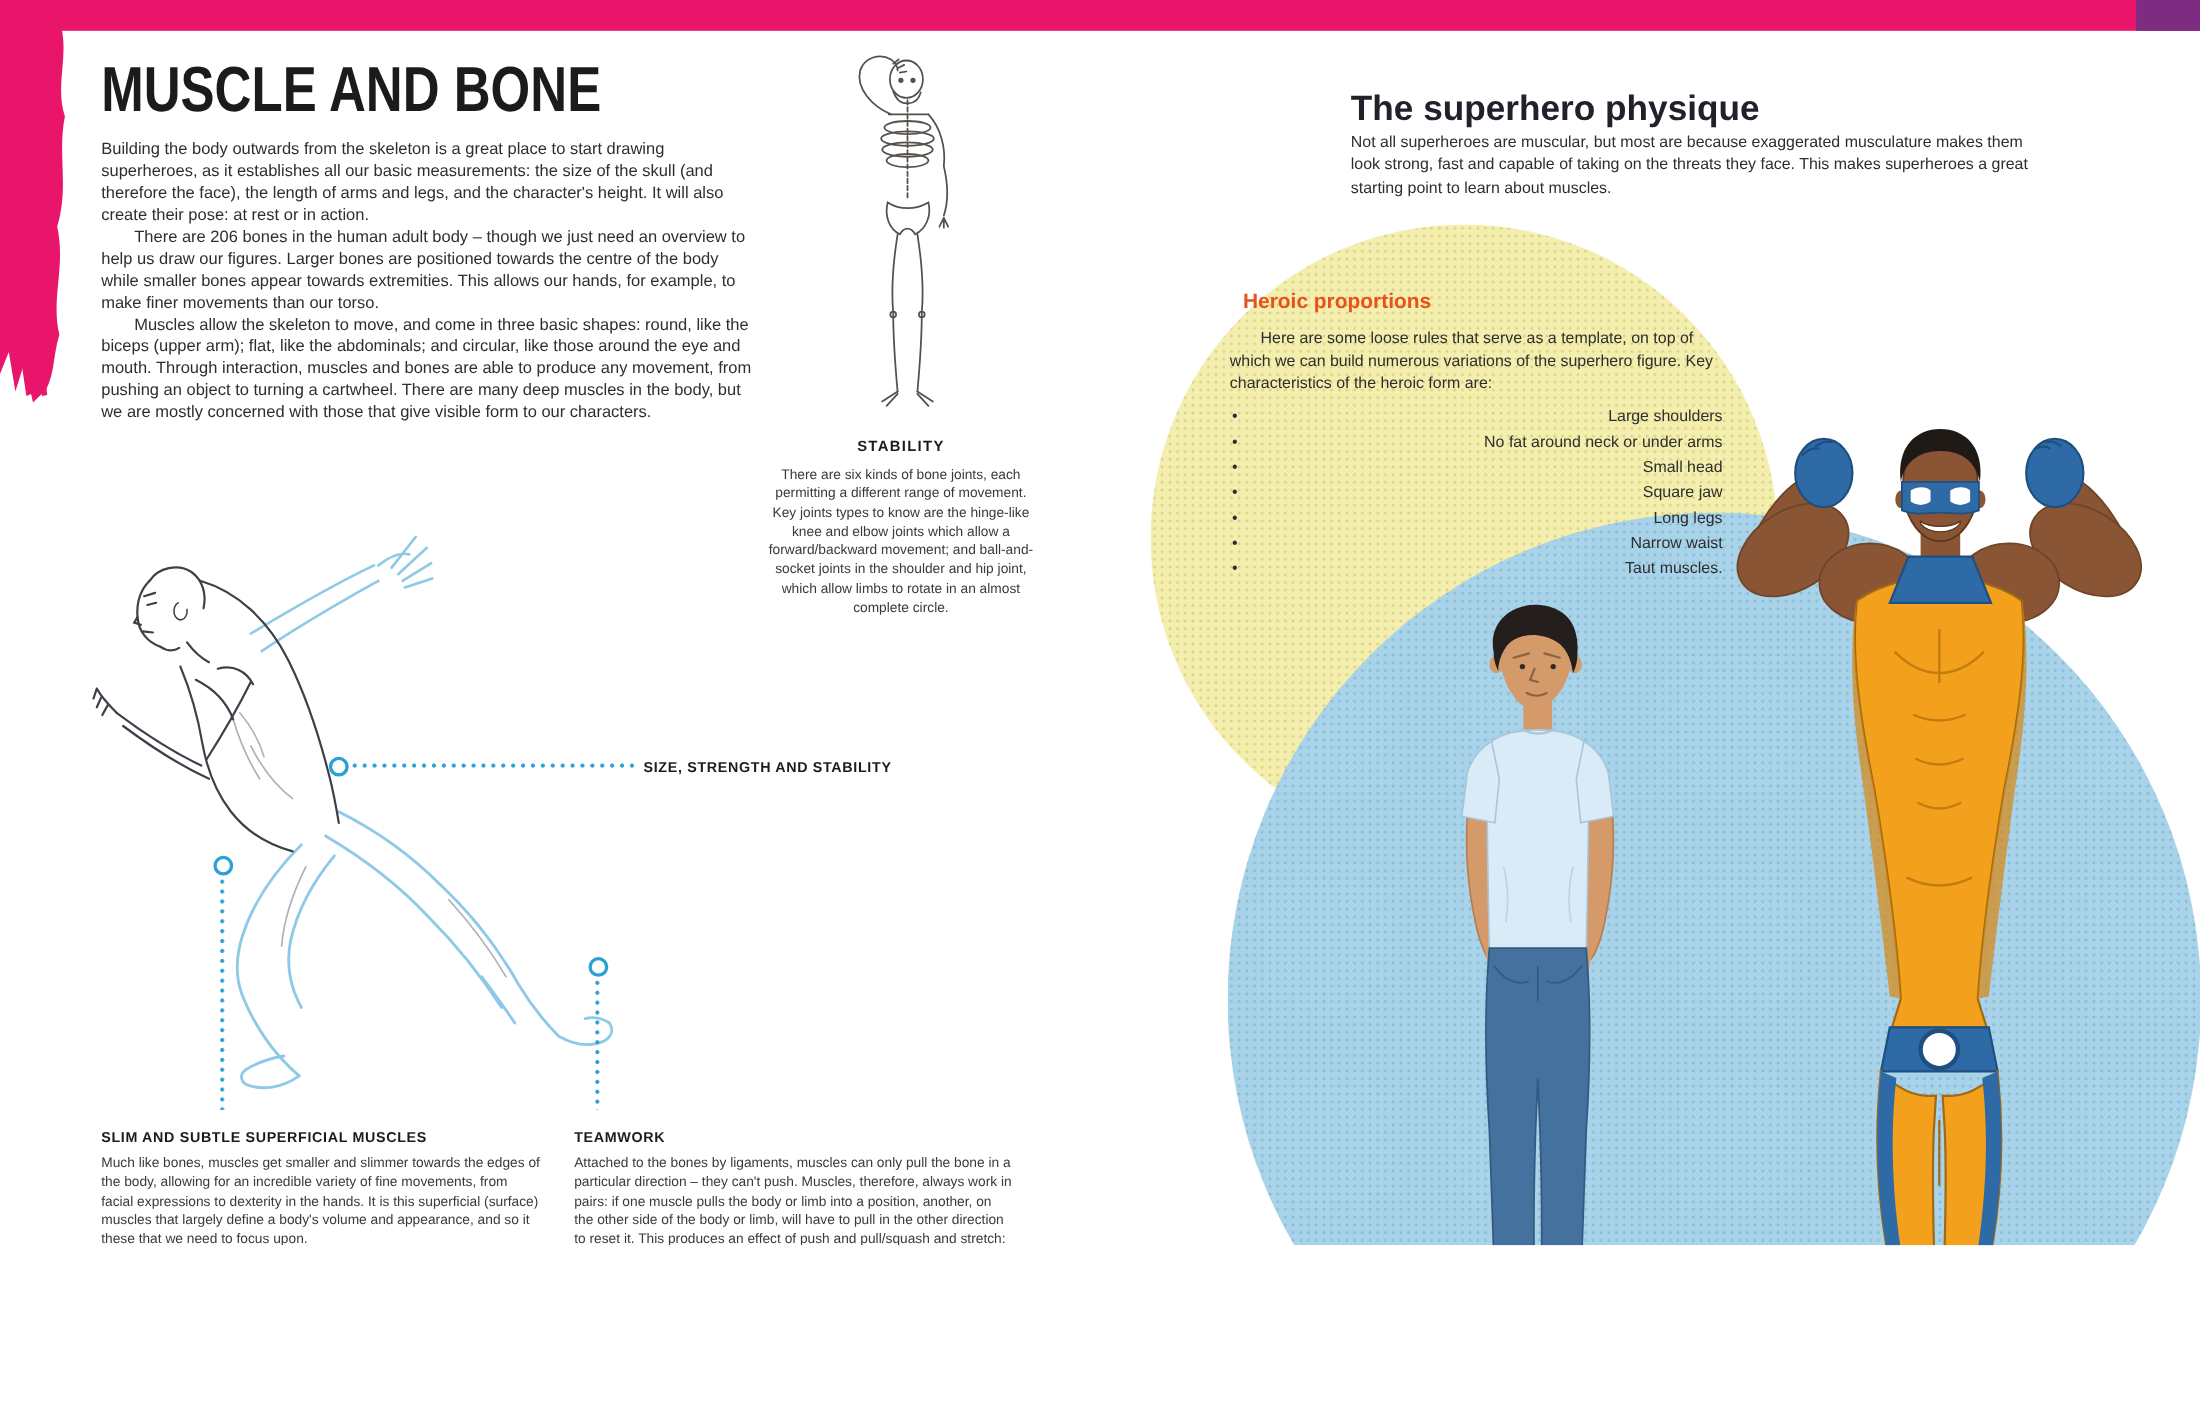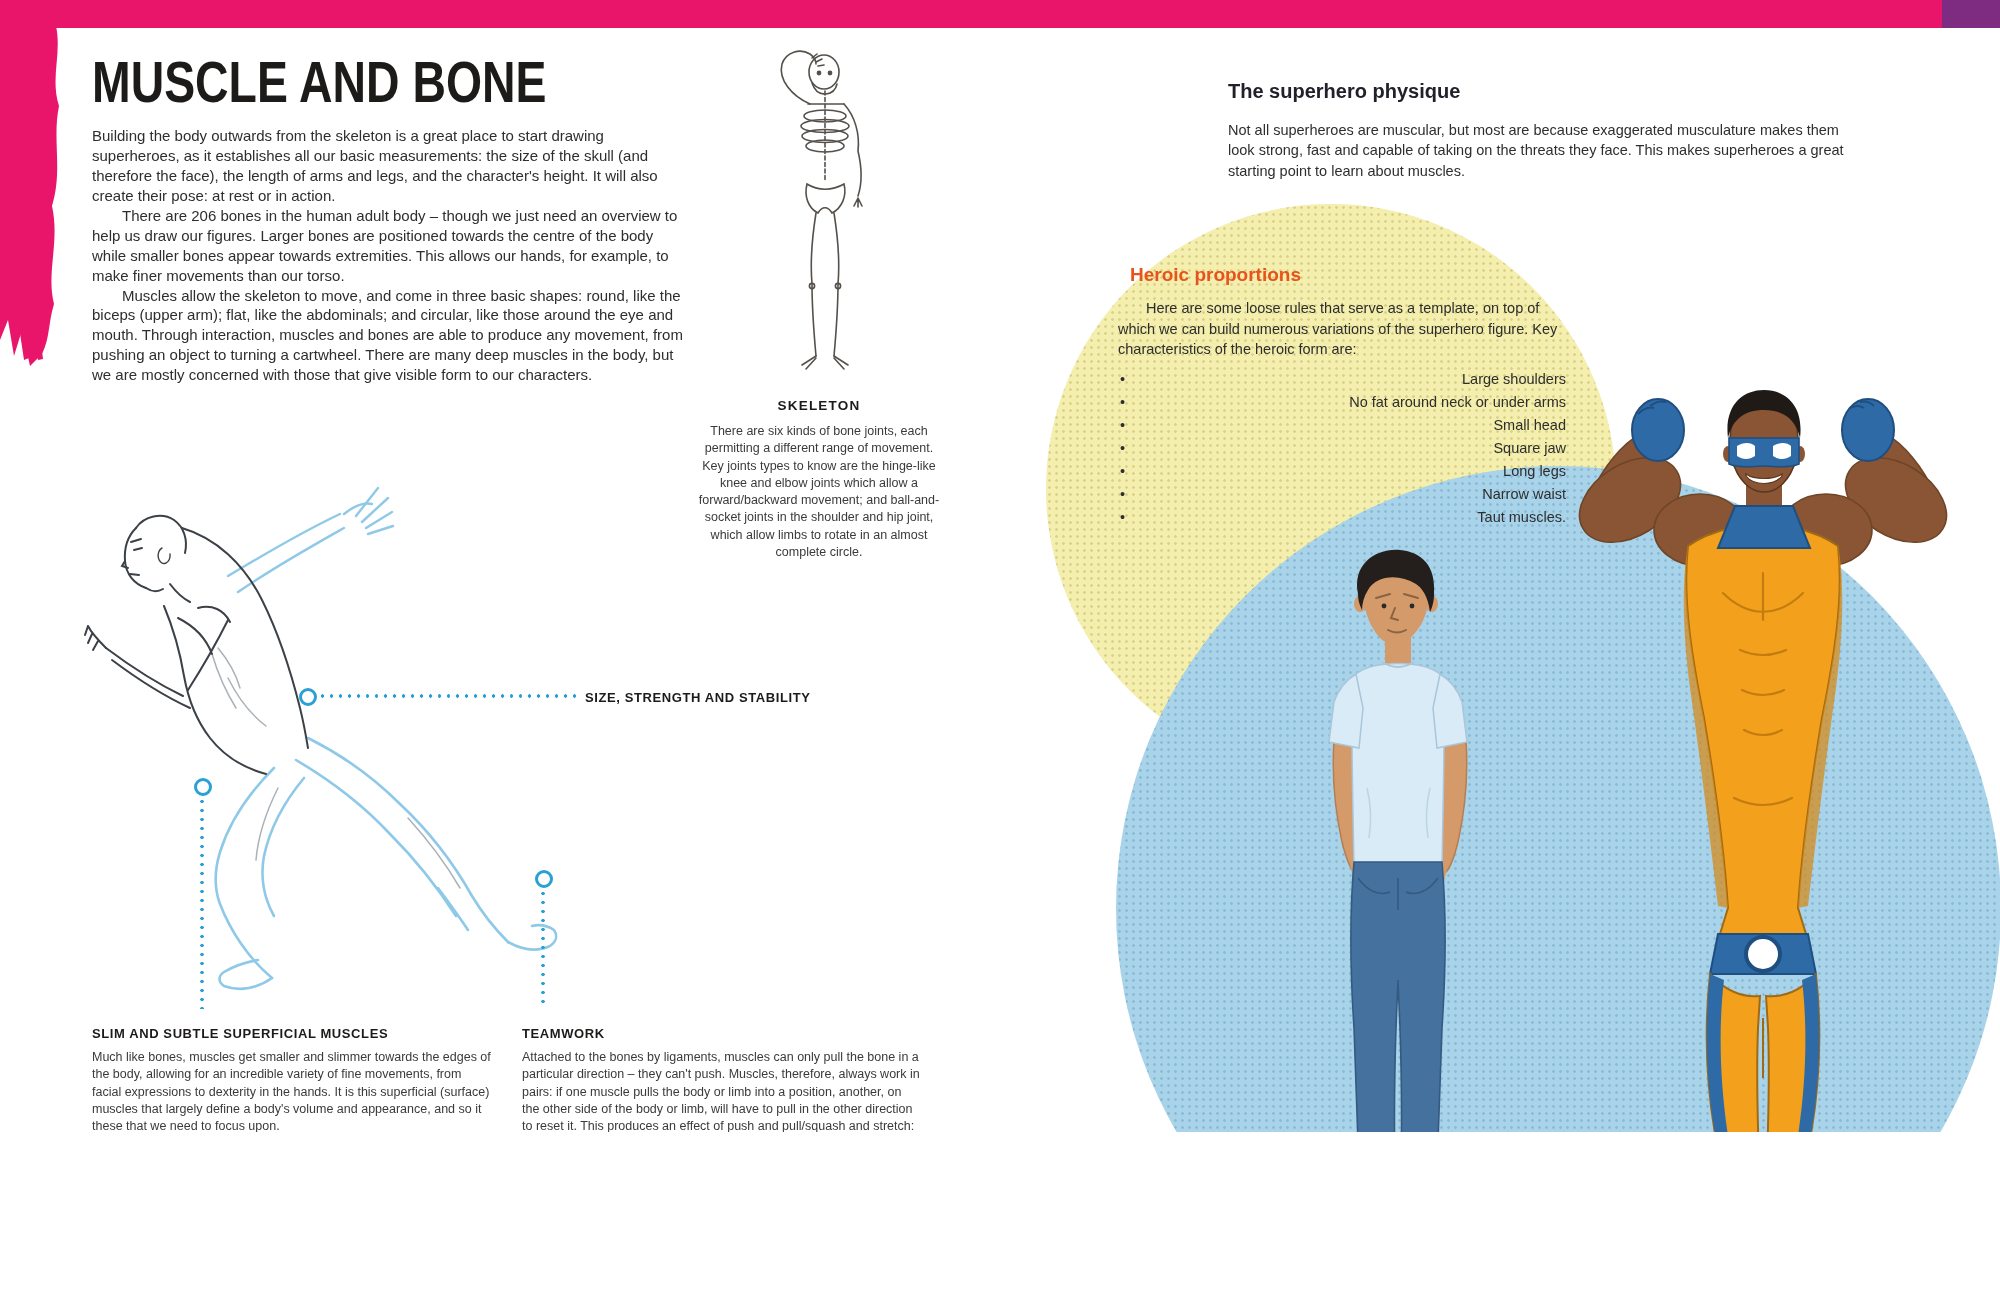--- a/index.html
+++ b/index.html
@@ -33,21 +33,21 @@
   .callout-slim { left:92px; top:1026px; width:402px; }
   .callout-team { left:522px; top:1026px; width:398px; }
 
   .dot-h { position:absolute; height:4px; background-image:radial-gradient(circle, #2aa0d5 1.6px, transparent 1.9px); background-size:9px 4px; background-repeat:repeat-x; }
   .dot-v { position:absolute; width:4px;  background-image:radial-gradient(circle, #2aa0d5 1.6px, transparent 1.9px); background-size:4px 9px; background-repeat:repeat-y; }
   .joint { position:absolute; width:12px; height:12px; border:3px solid #2aa0d5; border-radius:50%; background:#fff; }
 
   .pagenum { position:absolute; left:492px; top:1254px; font-size:15px; font-weight:bold; color:#1d1b19; }
 
   
-  .rp-heading { position:absolute; left:1228px; top:80px; margin:0; font-size:20px; font-weight:bold; color:#21212b; }
+  .rp-heading { position:absolute; left:1228px; top:80px; margin:0; font-size:32px; font-weight:bold; color:#21212b; }
   .rp-intro { position:absolute; left:1228px; top:120px; width:628px; margin:0; font-size:14.5px; line-height:1.4; color:#2e2e2e; }
 
   .circle-yellow {
     position:absolute; left:1046px; top:204px; width:570px; height:570px; border-radius:50%;
     background-color:#f4efae;
     background-image:radial-gradient(circle, rgba(196,186,102,0.55) 1px, transparent 1.6px);
     background-size:7px 7px; z-index:1;
   }
   .circle-blue {
     position:absolute; left:1116px; top:466px; width:885px; height:885px; border-radius:50%;
@@ -112,21 +112,21 @@
 
     <path d="M104,167 C100,192 98,215 100,238 C100,264 102,288 104,310"></path>
     <path d="M122,167 C126,192 128,215 126,238 C126,264 124,288 122,310"></path>
     <circle cx="100" cy="240" r="2.6"></circle>
     <circle cx="126" cy="240" r="2.6"></circle>
     <path d="M104,310 l-14,9 M104,312 l-10,11"></path>
     <path d="M122,310 l14,9 M122,312 l10,11"></path>
   </svg>
 
   <div class="skeleton-caption">
-    <h3>SKELETON</h3>
+    <h3>STABILITY</h3>
     <p>There are six kinds of bone joints, each permitting a different range of movement. Key joints types to know are the hinge-like knee and elbow joints which allow a forward/backward movement; and ball-and-socket joints in the shoulder and hip joint, which allow limbs to rotate in an almost complete circle.</p>
   </div>
 
   <svg class="fig z3" style="left:78px; top:468px;" width="525" height="565" viewBox="0 0 525 565" fill="none" stroke-linecap="round">
 
     <g stroke="#8fc9e8" stroke-width="2.4">
       <path d="M150,108 C190,84 228,62 262,46"></path>
       <path d="M160,124 C198,98 234,78 266,60"></path>
       <path d="M266,46 C276,38 286,34 294,36"></path>
       <path d="M278,48 L300,20 M284,54 L310,30 M288,60 L314,44 M290,66 L315,58"></path>

